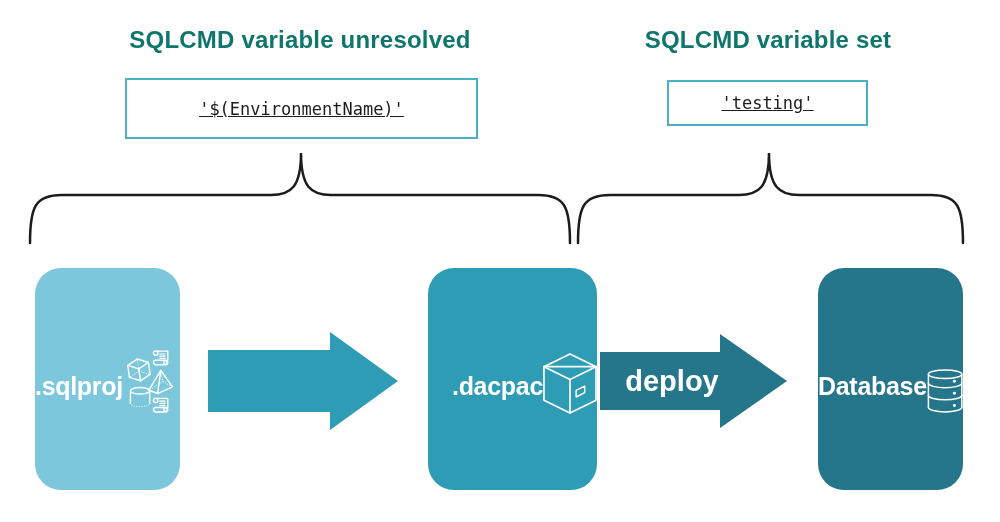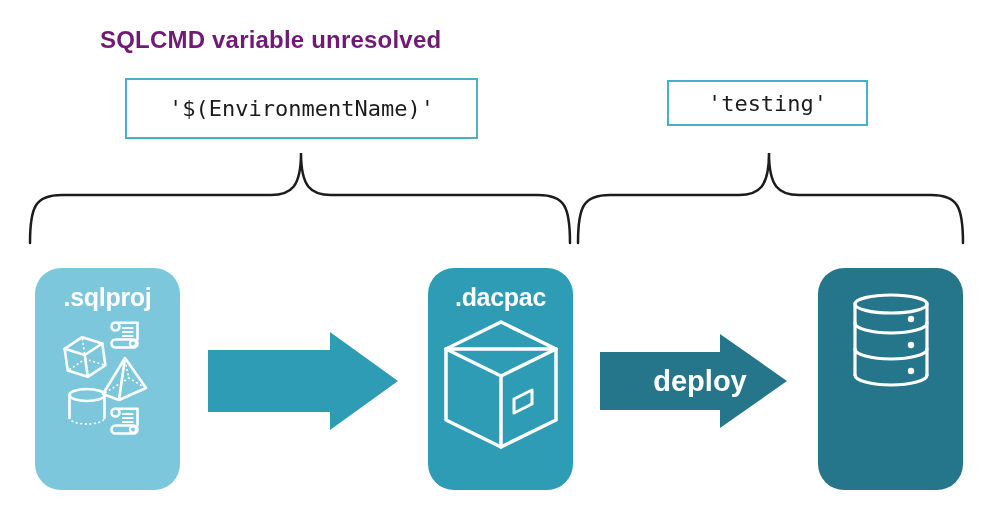--- a/index.html
+++ b/index.html
@@ -1,68 +1,69 @@
 <!DOCTYPE html>
 <html><head>
 <meta charset="utf-8">
 <style>
   html,body{margin:0;padding:0;background:#fff;}
   .canvas{
     position:relative;width:1000px;height:522px;background:#fff;overflow:hidden;
     font-family:"Liberation Sans",sans-serif;
   }
   .heading{
-    position:absolute;font-size:24px;font-weight:700;color:#701a75;
-    text-align:left;letter-spacing:.2px;white-space:nowrap;
+    position:absolute;font-size:24px;font-weight:700;color:#0f766e;
+    text-align:center;letter-spacing:.2px;white-space:nowrap;
   }
   .codebox{
     position:absolute;border:2px solid #4AAFC7;background:#fff;
     display:flex;align-items:center;justify-content:center;box-sizing:border-box;
   }
   .code{
     font-family:"DejaVu Sans Mono","Liberation Mono",monospace;
-    font-size:22px;color:#1c1c1c;white-space:pre;
+    font-size:17px;color:#1c1c1c;white-space:pre;text-decoration:underline;
   }
   .overlay{position:absolute;left:0;top:0;pointer-events:none;}
   .card{
     position:absolute;width:145px;height:222px;border-radius:26px;
-    display:flex;flex-direction:column;align-items:center;
+    display:flex;align-items:center;
   }
   .card-label{
     margin-top:14px;font-size:25px;font-weight:700;color:#fff;
     text-align:center;line-height:30px;letter-spacing:-.3px;white-space:nowrap;
   }
   .arrow-label{
     position:absolute;font-size:29px;font-weight:700;color:#fff;
     text-align:center;line-height:32px;white-space:nowrap;
   }
   svg{display:block;}
 </style>
 </head>
 <body>
 
 <div class="canvas">
 
   <div class="heading" style="left:100px;top:26px;width:400px;">SQLCMD variable unresolved</div>
+  <div class="heading" style="left:568px;top:26px;width:400px;">SQLCMD variable set</div>
 
   <div class="codebox" style="left:125px;top:78px;width:353px;height:61px;">
     <span class="code">'$(EnvironmentName)'</span>
   </div>
   <div class="codebox" style="left:667px;top:80px;width:201px;height:46px;">
     <span class="code">'testing'</span>
   </div>
 
   <svg class="overlay" width="1000" height="522" viewBox="0 0 1000 522">
     <path d="M30 243 C30 207 35 195 62 195 L271 195 C291 195 301 187 301 153 C301 187 311 195 331 195 L538 195 C565 195 570 207 570 243" fill="none" stroke="#1c1c1c" stroke-width="2.5" stroke-linecap="round"></path>
     <path d="M578 243 C578 207 583 195 610 195 L739 195 C759 195 769 187 769 153 C769 187 779 195 799 195 L931 195 C958 195 963 207 963 243" fill="none" stroke="#1c1c1c" stroke-width="2.5" stroke-linecap="round"></path>
     <polygon points="208,350 330,350 330,332 398,381 330,430 330,412 208,412" fill="#2F9CB5"></polygon>
     <polygon points="600,352 720,352 720,334 787,381 720,428 720,410 600,410" fill="#26768B"></polygon>
   </svg>
 
-  <div class="arrow-label" style="left:636px;top:365px;width:128px;">deploy</div>
+  <div class="arrow-label" style="left:608px;top:365px;width:128px;">deploy</div>
 
   <div class="card" style="left: 35px; top: 268px; background-color: rgb(124, 199, 220);">
     <div class="card-label">.sqlproj</div>
     <svg width="104" height="122" viewBox="0 0 104 122" style="margin-top:6px;" fill="none" stroke="#ffffff" stroke-width="2.6" stroke-linecap="round" stroke-linejoin="round">
       <g transform="translate(54,2)">
         <circle cx="5.5" cy="6.5" r="4"></circle>
         <path d="M8 2.8 H27.5 V19.5"></path>
         <path d="M13 8 H22.5 M13 12 H22.5 M13 16 H22.5" stroke-width="2.2"></path>
         <rect x="1.5" y="19.5" width="26" height="8" rx="4"></rect>
         <circle cx="23" cy="23.5" r="3" stroke-width="2.2"></circle>
@@ -85,32 +86,33 @@
       <g transform="translate(54,88)">
         <circle cx="5.5" cy="6.5" r="4"></circle>
         <path d="M8 2.8 H27.5 V19.5"></path>
         <path d="M13 8 H22.5 M13 12 H22.5 M13 16 H22.5" stroke-width="2.2"></path>
         <rect x="1.5" y="19.5" width="26" height="8" rx="4"></rect>
         <circle cx="23" cy="23.5" r="3" stroke-width="2.2"></circle>
       </g>
     </svg>
   </div>
 
-  <div class="card" style="left: 428px; top: 268px; background-color: rgb(47, 156, 181);">
+  <div class="card" style="left: 428px; top: 268px; background-color: rgb(47, 156, 181); padding-left: 24px;">
     <div class="card-label">.dacpac</div>
     <svg width="114" height="129" viewBox="0 0 114 129" style="margin-top:8px;" fill="none" stroke="#ffffff" stroke-width="3.5" stroke-linecap="round" stroke-linejoin="round">
       <path d="M2 29 L57 2 L112 29 L112 100 L57 127 L2 100 Z"></path>
       <path d="M2 29 L57 56 L112 29"></path>
       <path d="M57 56 V127"></path>
       <path d="M2 29 L112 29"></path>
       <path d="M70 79 L88 70 L88 84 L70 93 Z" stroke-width="3"></path>
     </svg>
   </div>
 
   <div class="card" style="left: 818px; top: 268px; background-color: rgb(38, 118, 139);">
+    <div class="card-label">Database</div>
     <svg width="78" height="96" viewBox="0 0 78 96" style="margin-top:24px;" fill="none" stroke="#ffffff" stroke-width="3.2" stroke-linecap="round" stroke-linejoin="round">
       <ellipse cx="39" cy="12" rx="36" ry="9"></ellipse>
       <path d="M3 12 V83 M75 12 V83"></path>
       <path d="M3 31 A36 10 0 0 0 75 31"></path>
       <path d="M3 57 A36 10 0 0 0 75 57"></path>
       <path d="M3 83 A36 10 0 0 0 75 83"></path>
       <circle cx="59" cy="27" r="3.2" fill="#ffffff" stroke="none"></circle>
       <circle cx="59" cy="53" r="3.2" fill="#ffffff" stroke="none"></circle>
       <circle cx="59" cy="79" r="3.2" fill="#ffffff" stroke="none"></circle>
     </svg>

